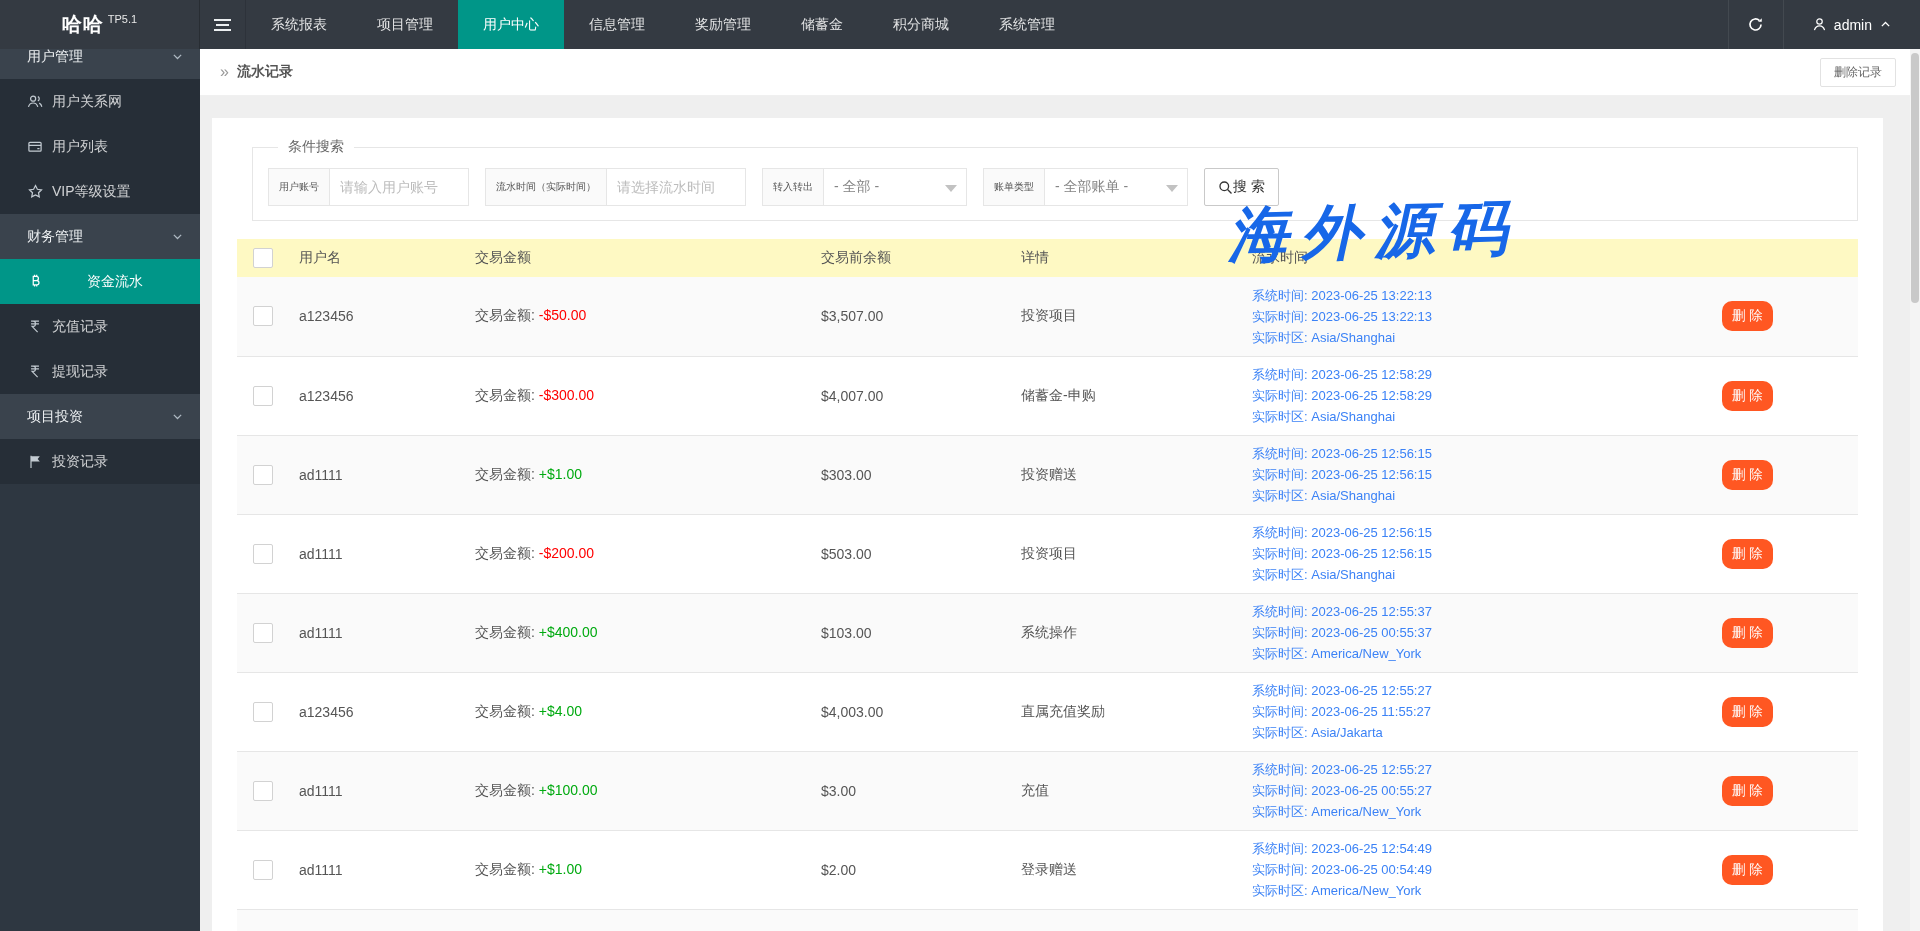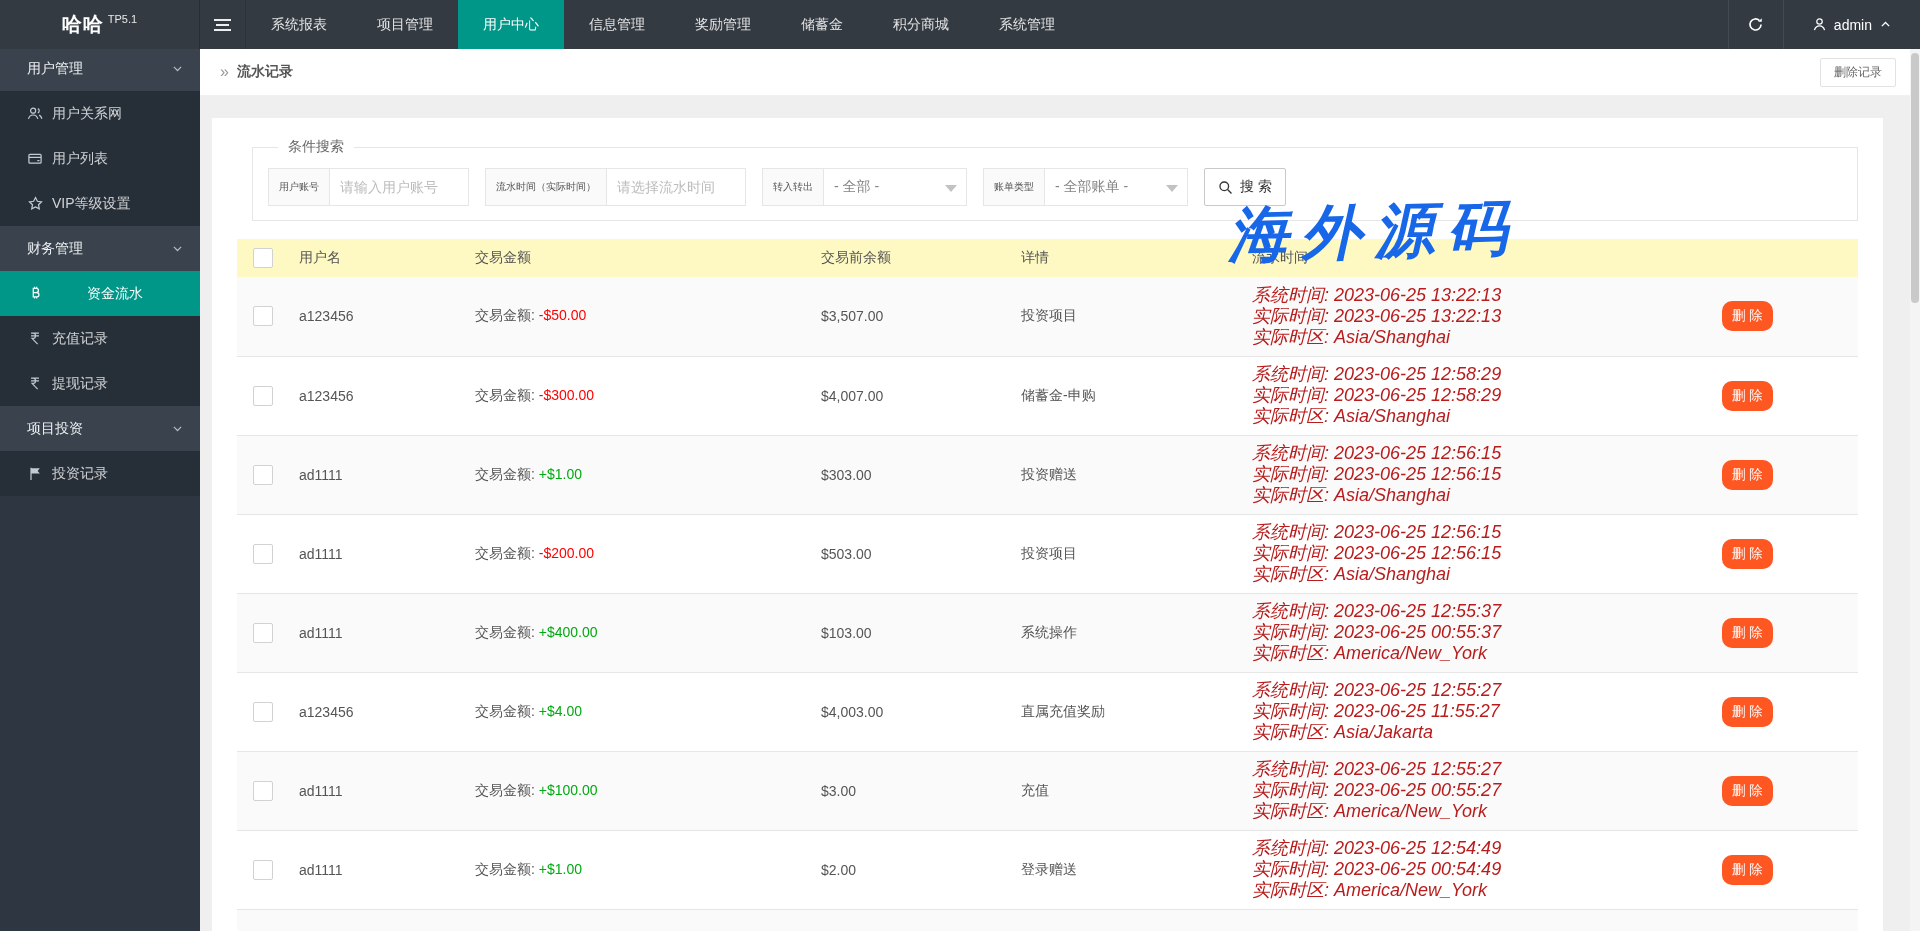--- a/index.html
+++ b/index.html
@@ -20,21 +20,21 @@
   .hamburger span:nth-child(2){width:13px;}
   .nav-menu{display:flex;align-items:stretch;}
   .nav-item{display:flex;align-items:center;padding:0 25px;color:rgba(255,255,255,.86);font-size:14px;cursor:pointer;text-decoration:none;}
   .nav-item.active{background:var(--accent);color:#fff;}
   .nav-right{margin-left:auto;display:flex;align-items:stretch;}
   .nav-refresh{width:56px;display:flex;align-items:center;justify-content:center;color:#fff;cursor:pointer;border-left:1px solid rgba(255,255,255,.08);border-right:1px solid rgba(255,255,255,.08);}
   .nav-user{display:flex;align-items:center;gap:7px;padding:0 28px;color:#fff;cursor:pointer;font-size:14px;}
   .icon-svg{display:inline-flex;align-items:center;justify-content:center;line-height:0;}
 
   
-  .sidebar{position:absolute;left:0;top:46px;bottom:0;width:200px;background:#2e3741;z-index:30;}
+  .sidebar{position:absolute;left:0;top:34px;bottom:0;width:200px;background:#2e3741;z-index:30;}
   .side-group{height:45px;background:#3a434d;color:#eef1f3;display:flex;align-items:center;padding:0 16px 0 27px;font-size:14px;cursor:pointer;}
   .side-group .chev{margin-left:auto;color:#aeb9c2;}
   .side-item{height:45px;background:#262e37;color:rgba(255,255,255,.78);display:flex;align-items:center;gap:9px;padding-left:27px;font-size:14px;cursor:pointer;}
   .side-item .s-ico{width:16px;color:#c3cbd2;}
   .side-item.active{background:var(--accent);color:#fff;gap:44px;}
   .side-item.active .s-ico{color:#fff;}
 
   
   .main{position:absolute;left:200px;top:49px;right:0;bottom:0;background:#efefef;}
   .breadcrumb-bar{height:47px;background:#fff;border-bottom:1px solid #f0f0f0;display:flex;align-items:center;padding:0 24px 0 20px;}
@@ -46,33 +46,33 @@
   
   .search-fieldset{border:1px solid #e6e6e6;padding:12px 15px 14px 15px;margin:0 0 18px 15px;}
   .search-fieldset legend{font-size:14px;color:#666;padding:0 10px;margin-left:10px;}
   .search-row{display:flex;align-items:center;gap:16px;flex-wrap:nowrap;}
   .field{display:flex;align-items:stretch;}
   .f-label{background:#fafafa;border:1px solid #e6e6e6;display:flex;align-items:center;padding:0 10px;height:38px;color:#555;white-space:nowrap;font-size:10px;}
   .f-input{width:140px;height:38px;border:1px solid #e6e6e6;margin-left:-1px;padding:0 10px;font-size:14px;color:#666;outline:none;font-family:inherit;}
   .f-input::placeholder{color:#bcbcbc;}
   .f-select{width:144px;height:38px;border:1px solid #e6e6e6;margin-left:-1px;display:flex;align-items:center;padding:0 26px 0 10px;color:#858585;background:#fff;position:relative;cursor:pointer;font-size:14px;white-space:nowrap;}
   .f-select .caret{position:absolute;right:9px;top:16px;width:0;height:0;border-left:6px solid transparent;border-right:6px solid transparent;border-top:7px solid #c2c2c2;}
-  .btn-search{height:38px;padding:0 13px;background:#fff;border:1px solid #c9c9c9;border-radius:2px;display:flex;align-items:center;gap:7px;font-size:14px;color:#333;cursor:pointer;font-family:inherit;}
+  .btn-search{height:38px;padding:0 13px;background:#fff;border:1px solid #c9c9c9;border-radius:2px;display:flex;align-items:center;font-size:14px;color:#333;cursor:pointer;font-family:inherit;}
   .btn-search .icon-svg{color:#333;}
 
   
   table.flow{width:100%;border-collapse:collapse;font-size:14px;color:#555;table-layout:fixed;}
   .flow thead th{background:#fef9c3;height:38px;font-weight:normal;text-align:left;padding:0 0 0 12px;color:#555;}
   .flow thead th.cbx, .flow tbody td.cbx{padding-left:16px;}
   .flow tbody td{height:79px;border-bottom:1px solid #e6e6e6;padding:0 0 0 12px;vertical-align:middle;}
   .flow tbody tr:nth-child(odd){background:#fafafa;}
   .checkbox{width:20px;height:20px;background:#fff;border:1px solid #d2d2d2;border-radius:2px;cursor:pointer;}
   .amt-neg{color:var(--neg);}
   .amt-pos{color:var(--pos);}
-  .times{font-size:18px;line-height:21px;color:#b91c1c;font-style:italic;}
+  .times{font-size:13px;line-height:21px;color:#3b82f6;}
   .btn-del{background:var(--danger);color:#fff;border:none;border-radius:10px;height:30px;padding:0 10px;font-size:13.5px;cursor:pointer;font-family:inherit;white-space:nowrap;}
 
   
   .watermark{position:absolute;left:1228px;top:192px;z-index:25;font-size:60px;font-weight:bold;font-style:italic;letter-spacing:13px;color:var(--wm);font-family:"DejaVu Serif","Liberation Serif",serif;transform:rotate(-1.5deg);pointer-events:none;white-space:nowrap;}
 
   
   .scrollbar{position:absolute;right:0;top:49px;bottom:0;width:10px;background:#f4f4f4;z-index:50;}
   .scroll-thumb{position:absolute;top:4px;left:1px;width:8px;height:250px;background:#c9c9c9;border-radius:4px;}
 </style>
 </head>

